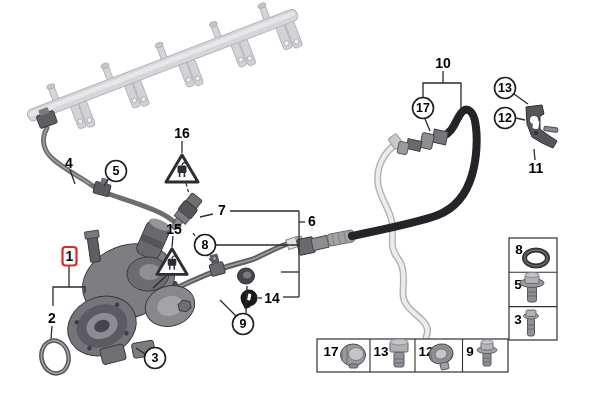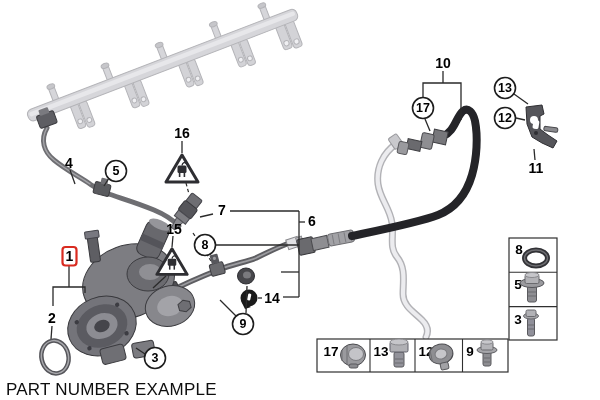--- a/index.html
+++ b/index.html
@@ -381,14 +381,13 @@
       <rect x="-4" y="-3" width="8" height="15" rx="2" fill="#8e8e92" stroke="#5a5a5e"></rect>
       <line x1="-3" y1="4" x2="3" y2="4" stroke="#6a6a6e"></line>
           <line x1="-3" y1="8" x2="3" y2="8" stroke="#6a6a6e"></line>
       <ellipse cx="0" cy="-4" rx="10" ry="3.5" fill="#a6a6aa" stroke="#5e5e62"></ellipse>
       <rect x="-6" y="-12" width="12" height="8" rx="1.5" fill="#b4b4b8" stroke="#6a6a6e"></rect>
       <ellipse cx="0" cy="-12" rx="6" ry="2.2" fill="#c8c8cc" stroke="#8a8a8e"></ellipse>
     </g>
   </g>
 </svg>
 
-<div id="caption">PART NUMBER EXAMPLE</div>
 </div>
 
 </body></html>

